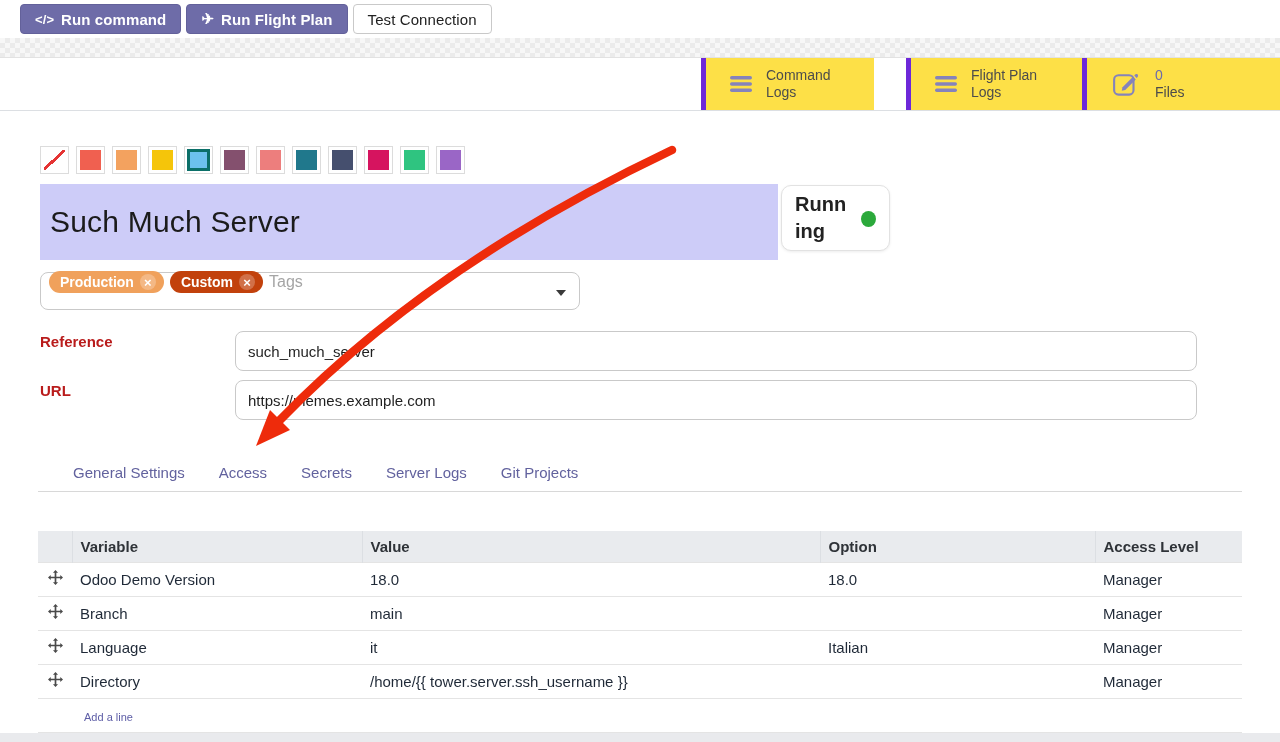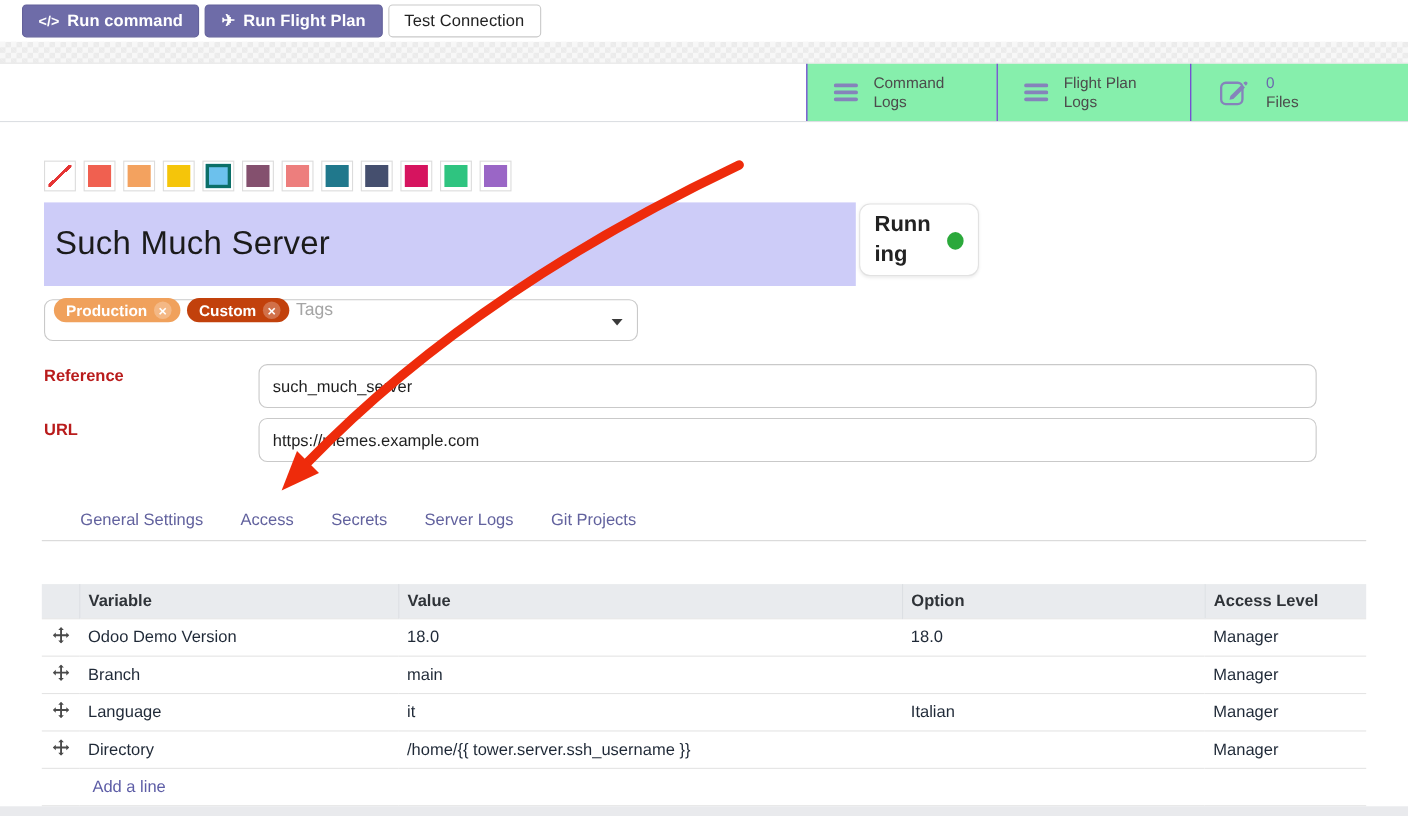--- a/index.html
+++ b/index.html
@@ -35,26 +35,26 @@
       linear-gradient(45deg,#ebebeb 25%,transparent 25%,transparent 75%,#ebebeb 75%);
     background-size:10px 10px;
     background-position:0 0,5px 5px;
     border-bottom:1px solid #e2e2e2;
   }
 
   
   .header2 { position:absolute; left:0; top:58px; width:1280px; height:53px; background:#fff; border-bottom:1px solid #dcdfe3; }
   .smart-buttons { position:absolute; right:0; top:0; height:52px; display:flex; }
   .stat-btn {
-    border-left:1px solid #6d28d9;
+    border-left:5px solid #6d28d9;
     display:flex; align-items:center; gap:14px;
-    padding:0 14px 0 24px; cursor:pointer; background:#86efac;
+    padding:0 14px 0 24px; cursor:pointer; background:#fde047;
   }
   .stat-btn.cmd { width:173px; }
-  .stat-btn.fp  { width:176px; }
+  .stat-btn.fp  { width:176px;margin-left:32px; }
   .stat-btn.files { width:198px; }
   .stat-text { font-size:14px; color:#4c4c4c; line-height:1.25; max-width:84px; }
   .stat-value { font-size:14px; color:#6b6aad; line-height:1.25; }
 
   
   .palette { position:absolute; left:40px; top:146px; display:flex; gap:7px; }
   .swatch {
     width:29px; height:28px; background:#fff; border:1px solid #dcdcdc;
     display:flex; align-items:center; justify-content:center; cursor:pointer;
   }
@@ -144,21 +144,21 @@
   .config-table tbody td {
     height:34px; padding:0 8px; border-top:1px solid #e4e4e4; background:#fff;
     overflow:hidden; white-space:nowrap;
   }
   .config-table .col-handle { width:34px; text-align:center; padding:0; cursor:grab; }
   .config-table .col-variable { width:290px; }
   .config-table .col-value { width:458px; }
   .config-table .col-option { width:275px; }
   .config-table .col-access_level { width:147px; }
   .addline-row td { border-top:1px solid #e4e4e4; border-bottom:1px solid #e4e4e4; }
-  .addline { color:#5d5da6; font-size:15px; padding-left:38px; cursor:pointer; display:inline-block; }
+  .addline { color:#5d5da6; font-size:11px; padding-left:38px; cursor:pointer; display:inline-block; }
 
   .bottom-strip { position:absolute; left:0; top:733px; width:1280px; height:9px; background:#e9eaed; }
 
   
   .arrow-overlay { position:absolute; left:0; top:0; width:1280px; height:742px; pointer-events:none; z-index:50; }
 
   .icon-bars rect { fill:#8583bb; }
 </style>
 </head>
 <body>

